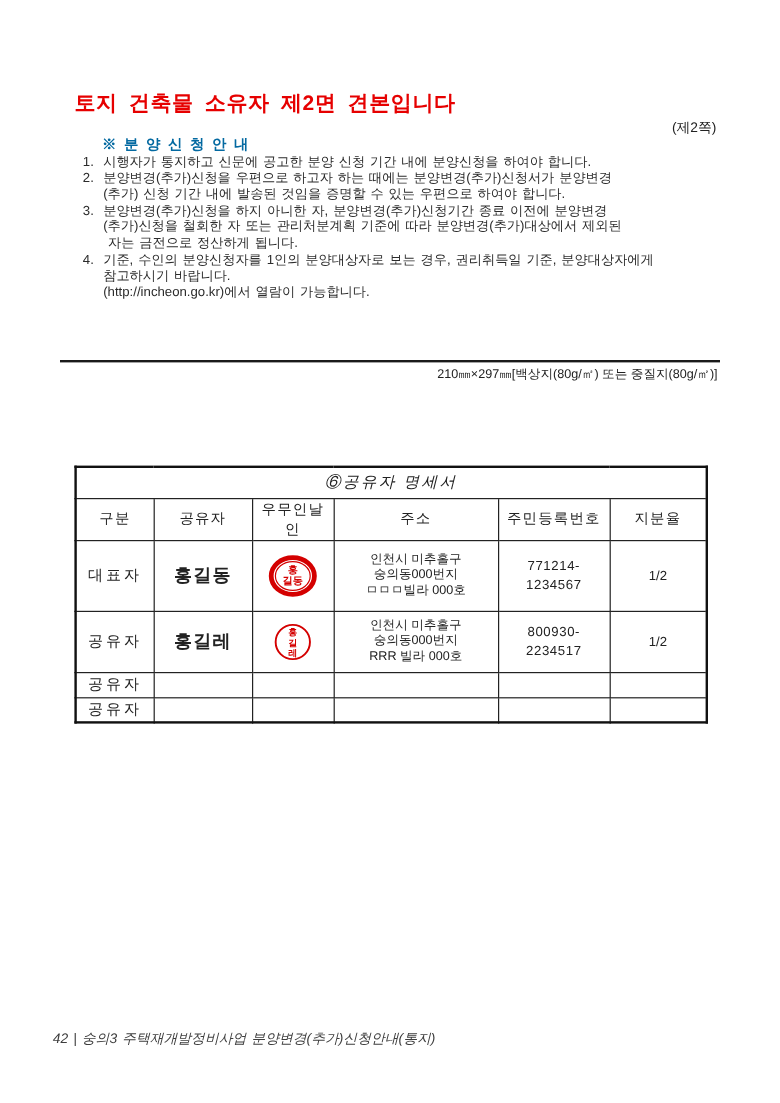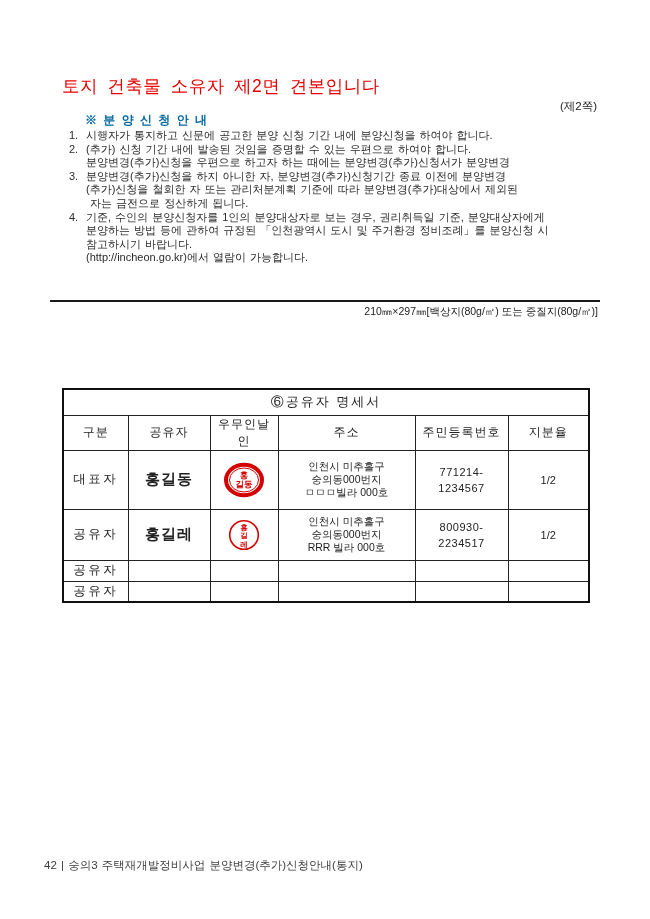--- a/index.html
+++ b/index.html
@@ -1,55 +1,55 @@
 <!DOCTYPE html>
 <html><head>
 <meta charset="utf-8">
 <style>
   html,body{margin:0;padding:0;background:#ffffff;}
   body{width:650px;height:919px;font-family:"Liberation Sans",sans-serif;color:#222;}
   .page{position:relative;width:650px;height:919px;background:#fff;overflow:hidden;}
 
-  .doc-title{position:absolute;left:62px;top:74px;margin:0;font-size:17.5px;font-weight:normal;
+  .doc-title{position:absolute;left:62px;top:74px;margin:0;font-size:17.5px;font-weight:bold;
              color:#e60000;letter-spacing:.5px;word-spacing:4px;}
   .page-marker{position:absolute;right:53px;top:99px;font-size:11.5px;color:#222;margin-left:36px;}
 
   .notice-heading{position:absolute;left:85px;top:112px;font-size:12px;font-weight:bold;
                   letter-spacing:1.5px;color:#0369a1;}
   .notice-body{position:absolute;left:69px;top:129px;width:535px;font-size:11px;
                line-height:13.6px;color:#2b2b2b;}
   .n-item{display:flex;}
   .n-no{flex:none;width:17px;}
   .n-lines{flex:1;min-width:0;}
   .n-line{white-space:pre;word-spacing:1px;}
 
   .rule{position:absolute;left:50px;top:300px;width:550px;height:2px;background:#1a1a1a;}
   .paper-spec{position:absolute;right:52px;top:305px;font-size:10.5px;color:#222;margin-left:20px;}
 
   .owners-table{position:absolute;left:62px;top:388px;width:526px;border-collapse:collapse;
                 table-layout:fixed;color:#222;border:2px solid #111;}
   .owners-table td{border:1px solid #222;text-align:center;vertical-align:middle;padding:0 2px;
                    overflow:hidden;}
   .t-title td{font-size:13px;letter-spacing:2px;font-weight:normal;}
-  .t-title{height:26px;}
+  .t-title{height:26px;font-style:italic;}
   .t-head{height:24px;}
   .t-head td{font-size:12px;letter-spacing:1px;}
   .t-row1{height:59px;}
   .t-row2{height:51px;}
   .t-empty{height:21px;}
   .cat{font-size:12.5px;letter-spacing:2.5px;}
   .name-cell{font-size:15px;font-weight:bold;letter-spacing:1px;}
   .addr{font-size:10.5px;line-height:13px;}
   .idnum{font-size:11px;line-height:16px;letter-spacing:.5px;}
   .share{font-size:11px;}
   .seal-cell{padding:0;}
   .seal-cell svg{display:block;margin:0 auto;}
 
   .footer{position:absolute;left:44px;top:858px;font-size:11.5px;color:#3d3d3d;
-          word-spacing:1px;}
+          word-spacing:1px;font-style:italic;}
 </style>
 </head>
 <body>
 
 <div class="page">
 
   <h1 class="doc-title">토지 건축물 소유자 제2면 견본입니다</h1>
 
   <div class="page-marker">(제2쪽)</div>
 
@@ -58,37 +58,36 @@
   <div class="notice-body">
     <div class="n-item">
       <span class="n-no">1.</span>
       <div class="n-lines">
         <div class="n-line">시행자가 통지하고 신문에 공고한 분양 신청 기간 내에 분양신청을 하여야 합니다.</div>
       </div>
     </div>
     <div class="n-item">
       <span class="n-no">2.</span>
       <div class="n-lines">
+        <div class="n-line">분양변경(추가)신청을 우편으로 하고자 하는 때에는 분양변경(추가)신청서가 분양변경</div>
         <div class="n-line">(추가) 신청 기간 내에 발송된 것임을 증명할 수 있는 우편으로 하여야 합니다.</div>
-        <div class="n-line">분양변경(추가)신청을 우편으로 하고자 하는 때에는 분양변경(추가)신청서가 분양변경</div>
       </div>
     </div>
     <div class="n-item">
       <span class="n-no">3.</span>
       <div class="n-lines">
         <div class="n-line">분양변경(추가)신청을 하지 아니한 자, 분양변경(추가)신청기간 종료 이전에 분양변경</div>
         <div class="n-line">(추가)신청을 철회한 자 또는 관리처분계획 기준에 따라 분양변경(추가)대상에서 제외된</div>
         <div class="n-line"> 자는 금전으로 정산하게 됩니다.</div>
       </div>
     </div>
     <div class="n-item">
       <span class="n-no">4.</span>
       <div class="n-lines">
         <div class="n-line">기준, 수인의 분양신청자를 1인의 분양대상자로 보는 경우, 권리취득일 기준, 분양대상자에게</div>
-        <div class="n-line">분양하는 방법 등에 관하여 규정된 「인천광역시 도시 및 주거환경 정비조례」를 분양신청 시</div>
         <div class="n-line">참고하시기 바랍니다.</div>
         <div class="n-line">(http://incheon.go.kr)에서 열람이 가능합니다.</div>
       </div>
     </div>
   </div>
 
   <div class="rule"></div>
 
   <div class="paper-spec">210㎜×297㎜[백상지(80g/㎡) 또는 중질지(80g/㎡)]</div>
 

